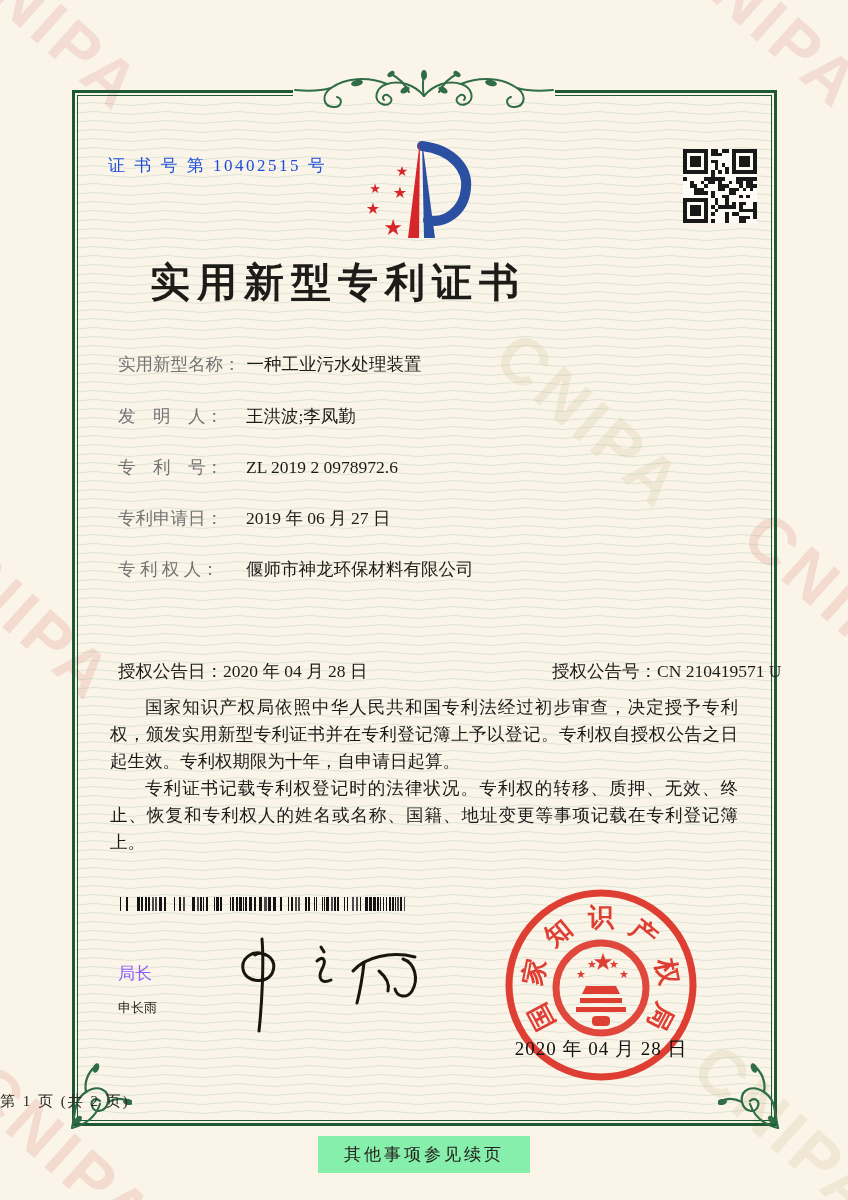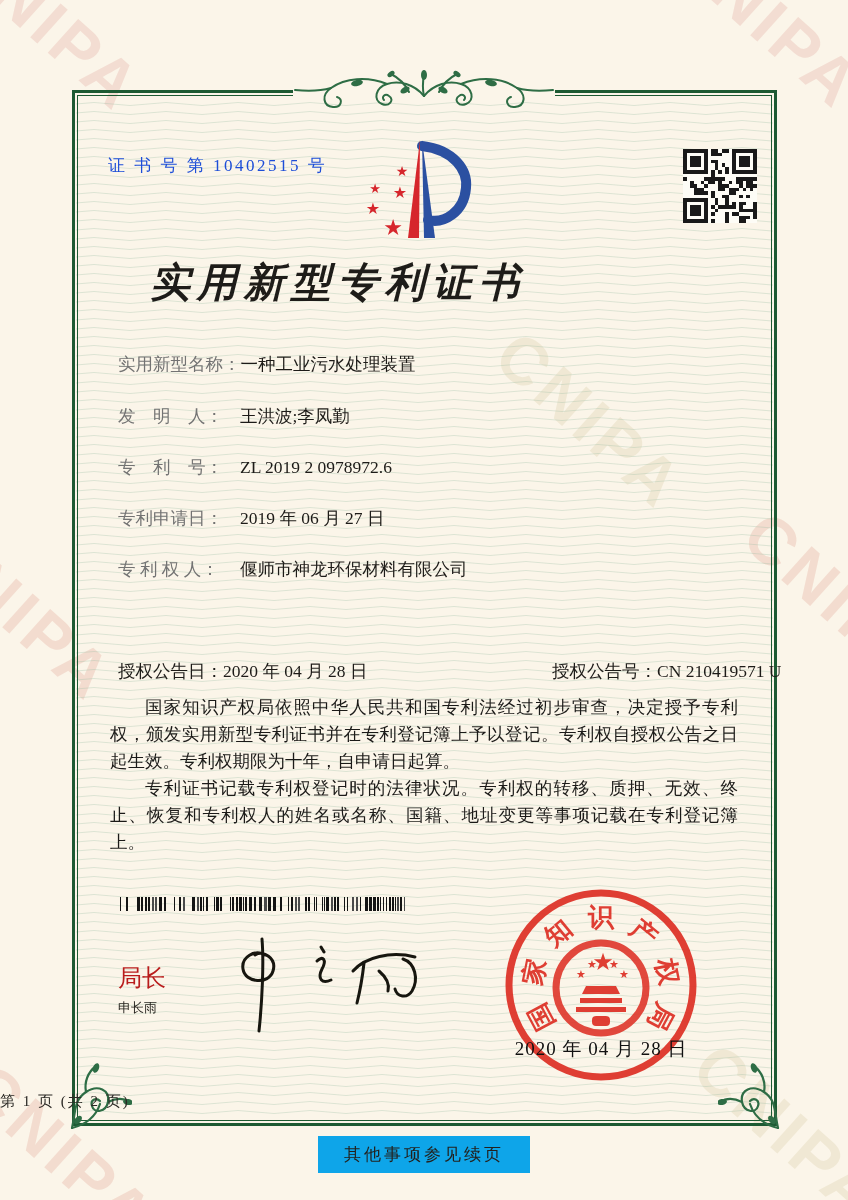--- a/index.html
+++ b/index.html
@@ -26,49 +26,49 @@
   .waves{position:absolute; left:76px; top:94px; z-index:1; pointer-events:none;}
   .content{position:absolute; left:0; top:0; width:848px; height:1200px; z-index:2;}
   .cert-no{
     position:absolute; left:108px; top:154px; font-size:17px; letter-spacing:2.5px;
     color:#1d4ed8;
   }
   .logo{position:absolute; left:356px; top:134px;}
   .qr{position:absolute; left:683px; top:149px; width:74px; height:74px;}
   .title{
     position:absolute; left:0; top:255px; width:676px; text-align:center;
-    font-size:40px; font-weight:bold; letter-spacing:7px; color:#1e1c19;font-style:italic;
+    font-size:40px; font-weight:bold; letter-spacing:7px; color:#1e1c19;
   }
   .row{position:absolute; left:118px; font-size:17.5px; white-space:nowrap;}
   .row .lbl{display:inline-block; min-width:122px; color:#737373;}
-  .row .val{color:#1d1b18;}
+  .row .val{margin-left:6px; color:#1d1b18;}
   .grant2{position:absolute; left:434px; top:0;}
   .paras{
     position:absolute; left:110px; top:694px; width:628px;
     font-size:17.5px; line-height:27px; color:#1b1a18; text-align:justify;font-family:Liberation Serif, serif;
   }
   .paras p{margin:0; text-indent:2em;}
   .barcode{position:absolute; left:120px; top:897px;}
-  .sig-title{position:absolute; left:118px; top:962px; font-family:Liberation Mono, monospace; font-size:24px; color:#b91c1c;}
+  .sig-title{position:absolute; left:118px; top:962px; font-family:Liberation Mono, monospace; font-size:17px; color:#8b5cf6;}
   .sig-name{position:absolute; left:118px; top:999px; font-family:"Liberation Sans","DejaVu Sans",sans-serif; font-size:13px; color:#26241f;}
   .signature{position:absolute; left:225px; top:933px;}
   .seal{position:absolute; left:502px; top:886px; mix-blend-mode:multiply; opacity:.94;}
   .seal-date{
     position:absolute; left:505px; top:1036px; width:192px; text-align:center;
     font-size:19px; letter-spacing:1px; color:#111; z-index:3;
   }
   .page-num{
     position:absolute; left:0; top:1092px; width:788px; 
     font-size:15px; letter-spacing:2px; color:#2a2824;
   }
   .cont-note{
     position:absolute; left:0; top:1136px; width:848px; text-align:center; z-index:2;
   }
   .cont-note span{
-    display:inline-block; background:#0ea5e9; padding:7px 26px;
+    display:inline-block; background:#86efac; padding:7px 26px;
     font-size:17px; letter-spacing:3px; color:#23211d;
   }
   .ornament-top{position:absolute; left:287px; top:66px; z-index:2;}
   .corner{position:absolute; z-index:2;}
   .corner.bl{left:60px; top:1062px;}
   .corner.br{left:718px; top:1062px; transform:scaleX(-1);}
 </style>
 </head>
 <body>
 

